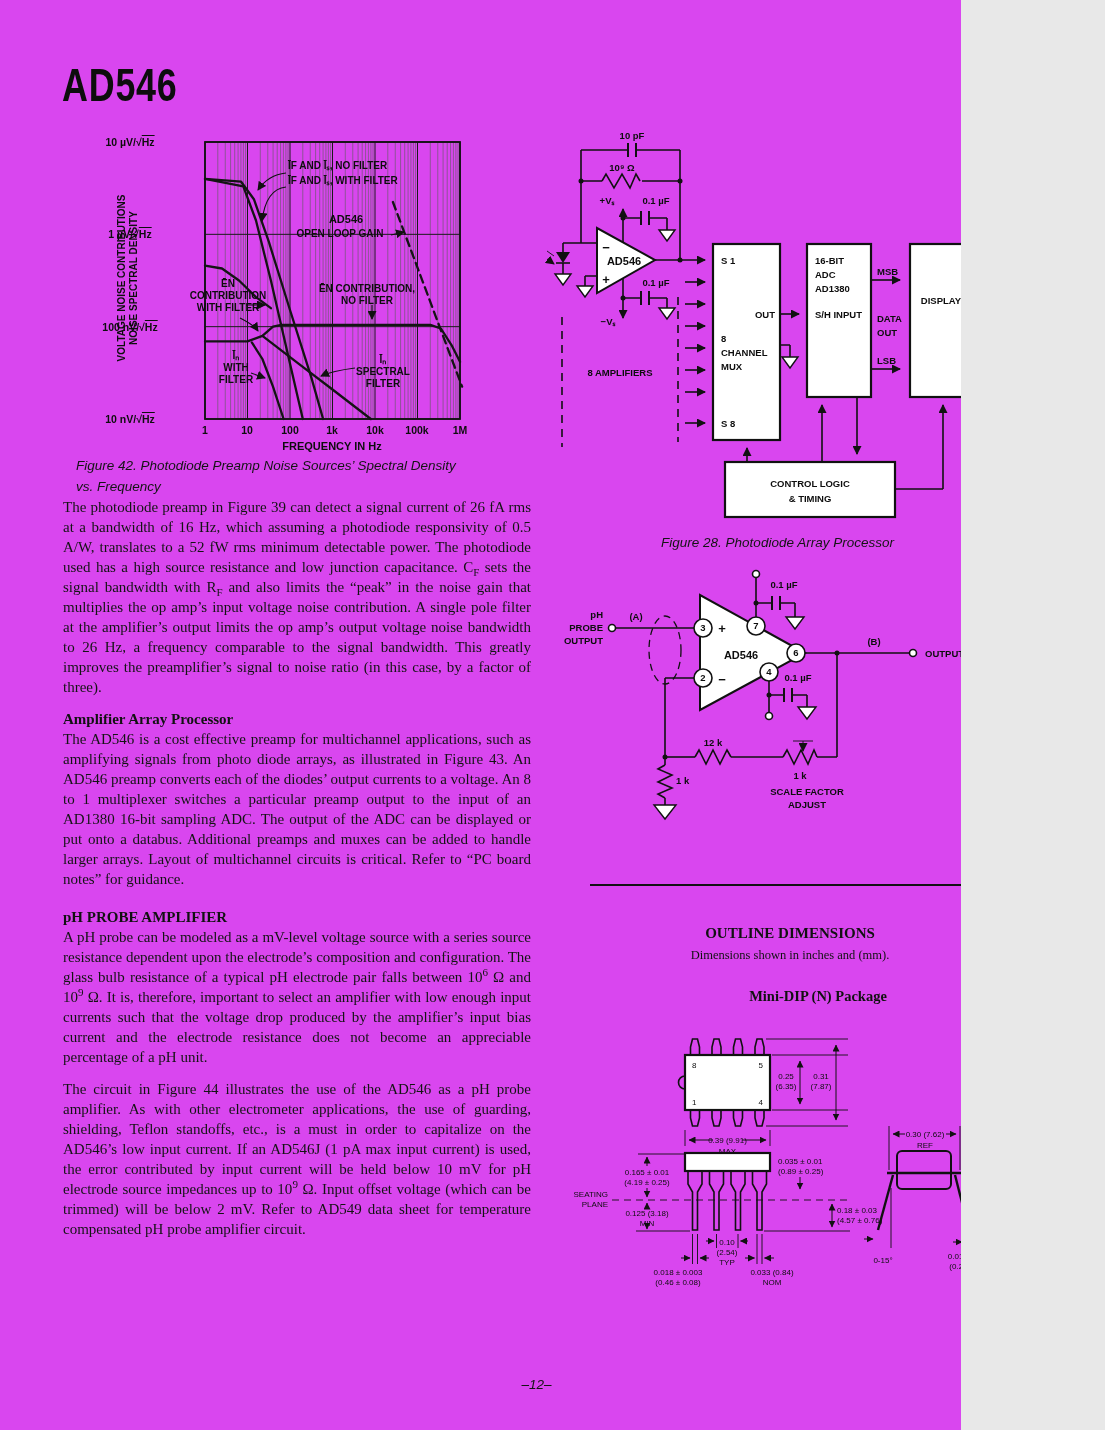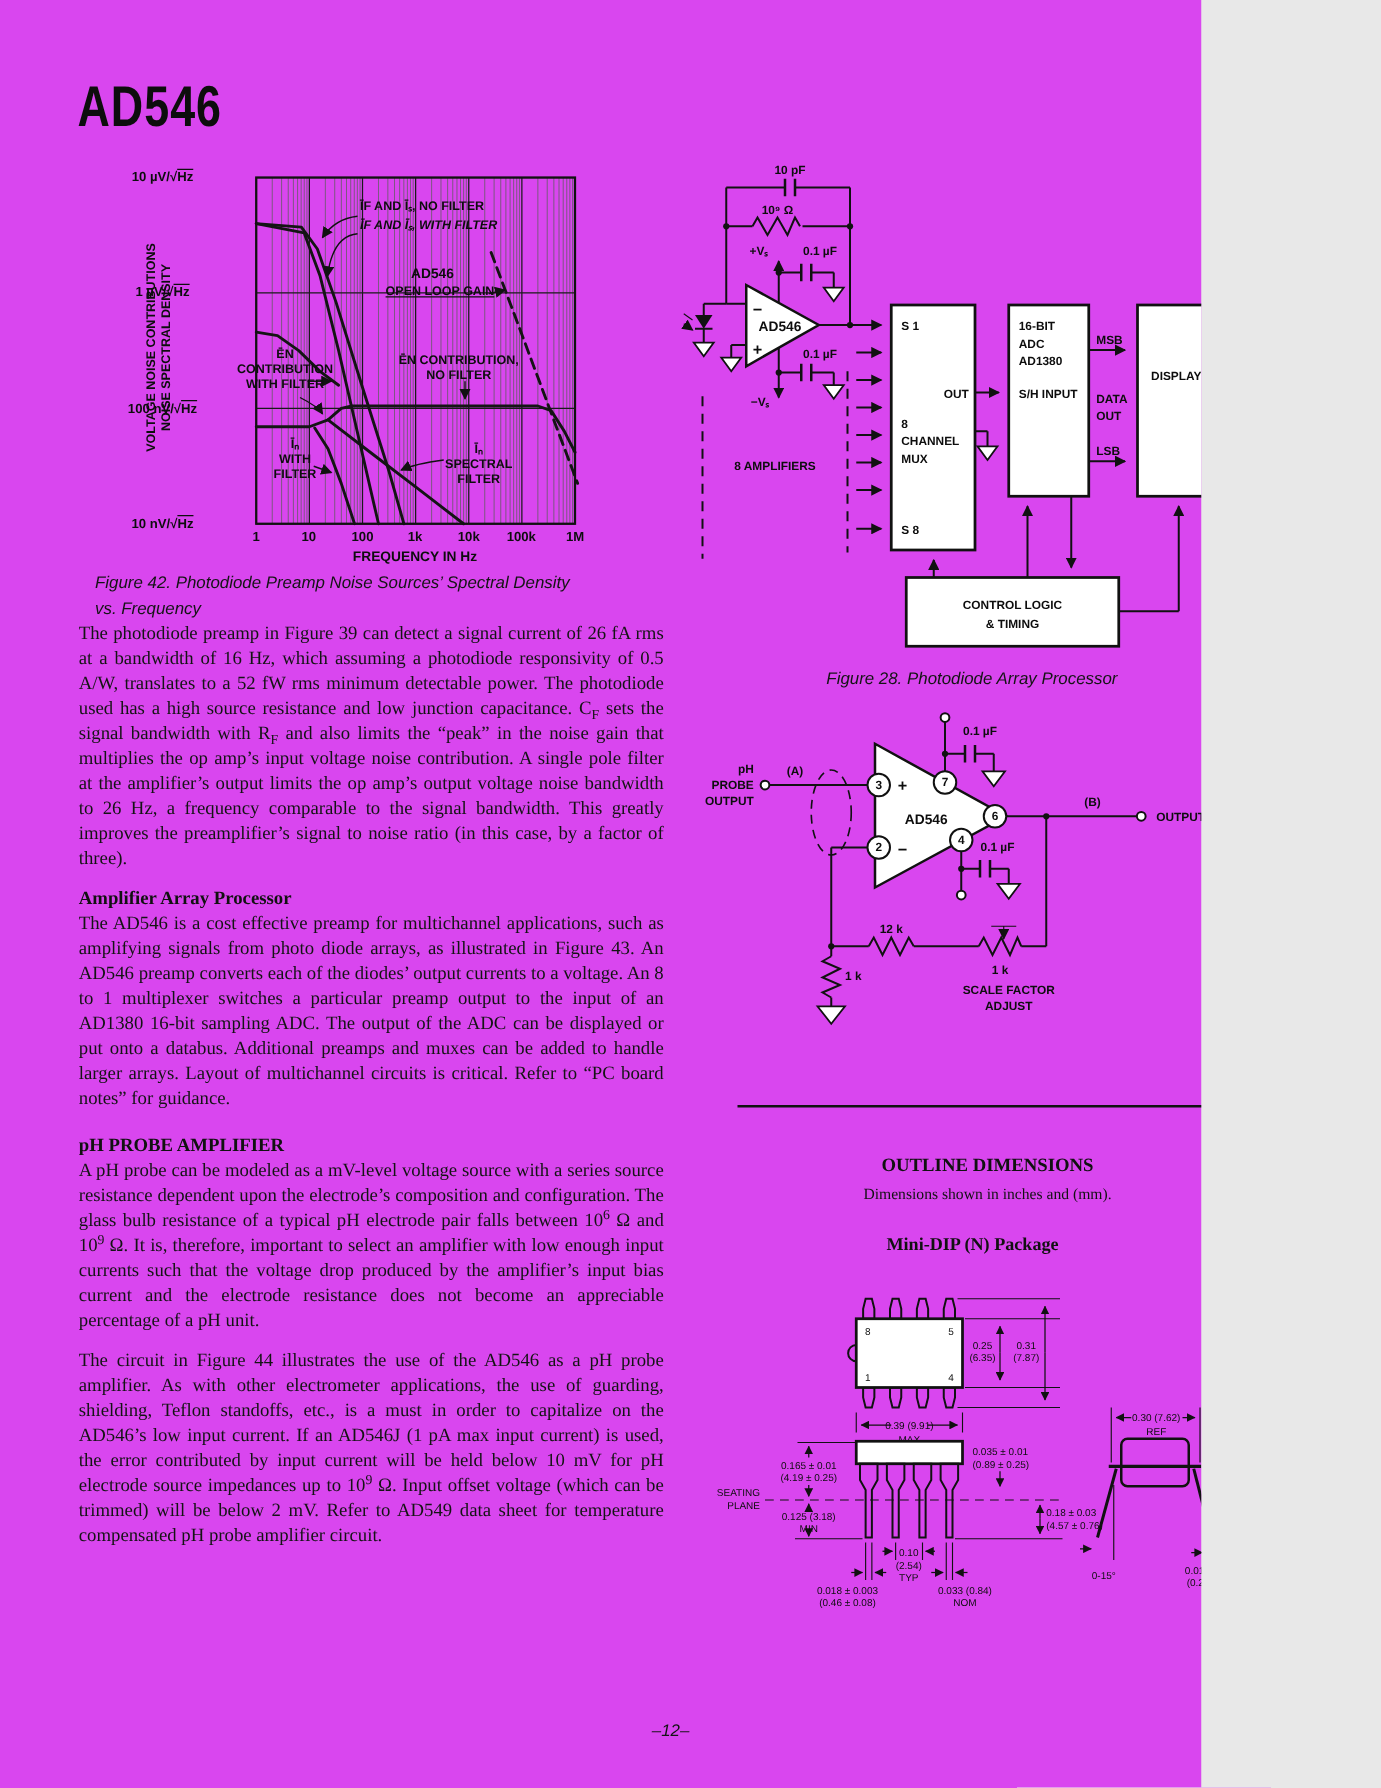--- a/index.html
+++ b/index.html
@@ -168,23 +168,23 @@
     <div class="xtick" style="left:187px;top:296px;">10</div>
     <div class="xtick" style="left:230px;top:296px;">100</div>
     <div class="xtick" style="left:272px;top:296px;">1k</div>
     <div class="xtick" style="left:315px;top:296px;">10k</div>
     <div class="xtick" style="left:357px;top:296px;">100k</div>
     <div class="xtick" style="left:400px;top:296px;">1M</div>
     <div class="xaxtitle" style="left:272px;top:312px;">FREQUENCY IN Hz</div>
 
     
     <div class="glabel" style="left:228px;top:32px;">ĪF AND Īₛ, NO FILTER</div>
-    <div class="glabel" style="left:228px;top:47px;font-style:italic;">ĪF AND Īₛ, WITH FILTER</div>
+    <div class="glabel" style="left:228px;top:47px;">ĪF AND Īₛ, WITH FILTER</div>
     <div class="glabel gc" style="left:286px;top:85px;font-size:11px;">AD546</div>
-    <div class="glabel gc" style="left:292px;top:100px;text-decoration:underline;">OPEN LOOP GAIN</div>
+    <div class="glabel gc" style="left:280px;top:100px;">OPEN LOOP GAIN</div>
     <div class="glabel gc" style="left:168px;top:150px;">
       <div>ĒN</div>
         <div>CONTRIBUTION</div>
         <div>WITH FILTER</div>
     </div>
     <div class="glabel gc" style="left:307px;top:155px;">
       <div>ĒN CONTRIBUTION,</div>
         <div>NO FILTER</div>
     </div>
     <div class="glabel gc" style="left:176px;top:222px;">
@@ -416,21 +416,21 @@
       <text class="t" x="131" y="219">1 k</text>
       <text class="t" x="262" y="230" text-anchor="middle">SCALE FACTOR</text>
       <text class="t" x="262" y="243" text-anchor="middle">ADJUST</text>
     </svg>
   </div>
 
   <div class="abs divider" style="left:590px;top:884px;width:385px;height:2px;"></div>
 
   <div class="abs outtitle" style="left:560px;top:925px;width:460px;">OUTLINE DIMENSIONS</div>
   <div class="abs outsub" style="left:560px;top:948px;width:460px;">Dimensions shown in inches and (mm).</div>
-  <div class="abs outpkg" style="left:548px;top:988px;width:460px;text-align:center;">Mini-DIP (N) Package</div>
+  <div class="abs outpkg" style="left:588px;top:988px;width:460px;text-align:center;">Mini-DIP (N) Package</div>
 
   <div class="abs" style="left:560px;top:1018px;width:470px;height:290px;">
     <svg width="470" height="290" viewBox="0 0 470 290">
       <defs>
         <marker id="ad" markerUnits="userSpaceOnUse" markerWidth="7" markerHeight="7" refX="6.5" refY="3.5" orient="auto">
           <path d="M0,0L7,3.5L0,7Z" fill="#111"></path>
         </marker>
       </defs>
 
       <g>

